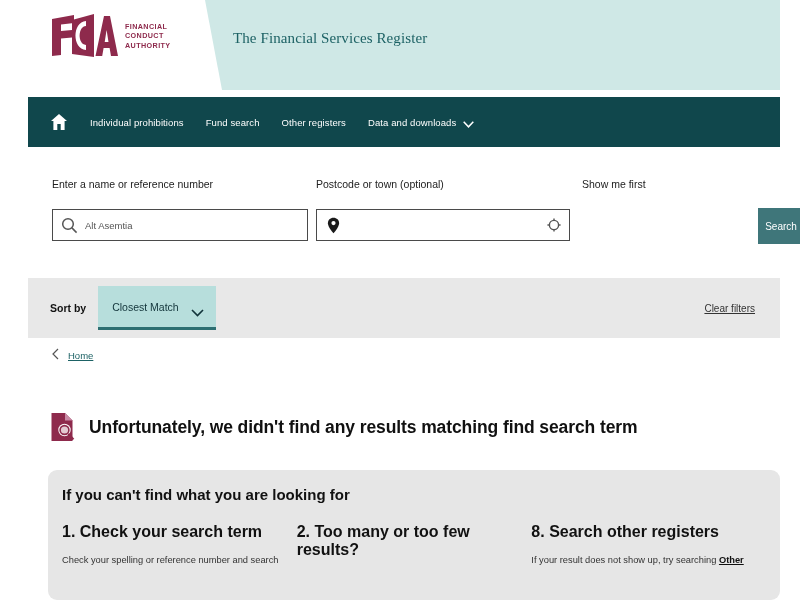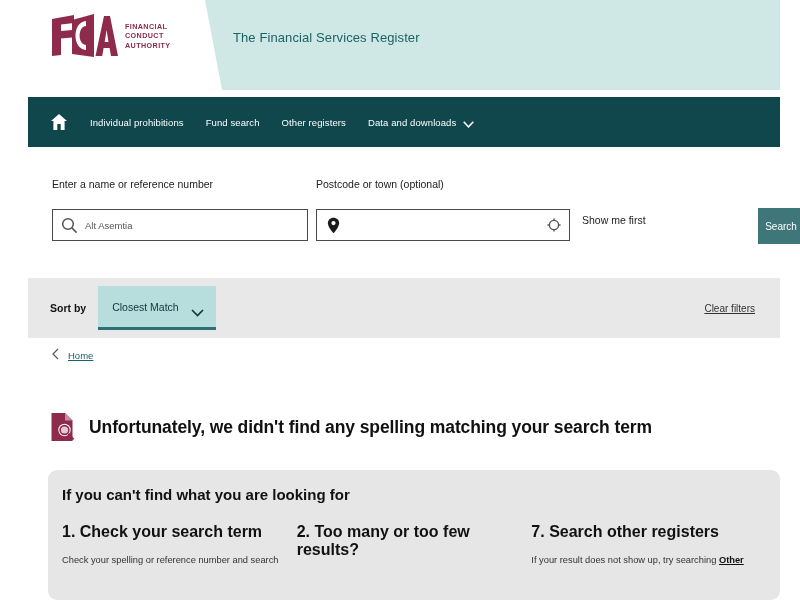--- a/index.html
+++ b/index.html
@@ -59,23 +59,23 @@
     line-height: 9.2px;
     letter-spacing: 0.4px;
     color: #8e2a4c;
     font-weight: bold;
     font-family: "Liberation Sans", sans-serif;
   }
   .header-title {
     position: absolute;
     left: 205px;
     top: 30px;
-    font-size: 13px;
+    font-size: 15px;
     color: #1d6265;
-    font-family: Liberation Sans, sans-serif;
+    font-family: Liberation Serif, serif;
     letter-spacing: 0.1px;
   }
 
   
   .navbar {
     position: absolute;
     left: 28px;
     top: 97px;
     width: 752px;
     height: 50px;
@@ -123,21 +123,21 @@
     background: #ffffff;
   }
   .field-label {
     position: absolute;
     font-size: 10.5px;
     color: #222222;
     font-family: "Liberation Sans", sans-serif;
   }
   .lbl-name  { left: 24px;  top: 31px; }
   .lbl-post  { left: 288px; top: 31px; }
-  .lbl-show  { left: 554px; top: 31px; margin-top: 36px; }
+  .lbl-show  { left: 554px; top: 31px; }
 
   .input-box {
     position: absolute;
     height: 32px;
     border: 1.6px solid #4a4a4a;
     background: #ffffff;
     box-sizing: border-box;
     display: flex;
     align-items: center;
     padding: 0 8px;
@@ -479,40 +479,40 @@
     <span class="doc-search-icon">
       <svg width="26" height="30" viewBox="0 0 26 30" xmlns="http://www.w3.org/2000/svg">
         <path d="M1.5 1 L15 1 L22.5 8.5 L22.5 29 L1.5 29 Z" fill="#8e2a4c"></path>
         <path d="M15 1 L22.5 8.5 L15 8.5 Z" fill="#c98aa5"></path>
         <circle cx="14.5" cy="18" r="6.2" fill="#ffffff"></circle>
         <circle cx="14.5" cy="18" r="4.4" fill="#8e2a4c" opacity="0.25"></circle>
         <circle cx="14.5" cy="18" r="4.4" stroke="#8e2a4c" stroke-width="1.6" fill="none"></circle>
         <line x1="18.3" y1="21.8" x2="23.4" y2="27.4" stroke="#8e2a4c" stroke-width="2.3"></line>
       </svg>
     </span>
-    <span class="result-title">Unfortunately, we didn't find any spelling matching your search term</span>
+    <span class="result-title">Unfortunately, we didn't find any results matching find search term</span>
   </div>
 
   <div class="help-panel">
     <div class="help-title">If you can't find what you are looking for</div>
     <div class="help-cols">
 
       <div class="help-col">
         <div class="help-col-title">1. Check your search term</div>
         <div class="help-col-body">
           <span>Check your spelling or reference number and search</span>
         </div>
       </div>
 
       <div class="help-col">
         <div class="help-col-title">2. Too many or too few results?</div>
       </div>
 
       <div class="help-col">
-        <div class="help-col-title">7. Search other registers</div>
+        <div class="help-col-title">8. Search other registers</div>
         <div class="help-col-body">
           <span>If your result does not show up, try searching </span><span class="lnk">Other</span>
         </div>
       </div>
 
     </div>
   </div>
 
 </div>
 

